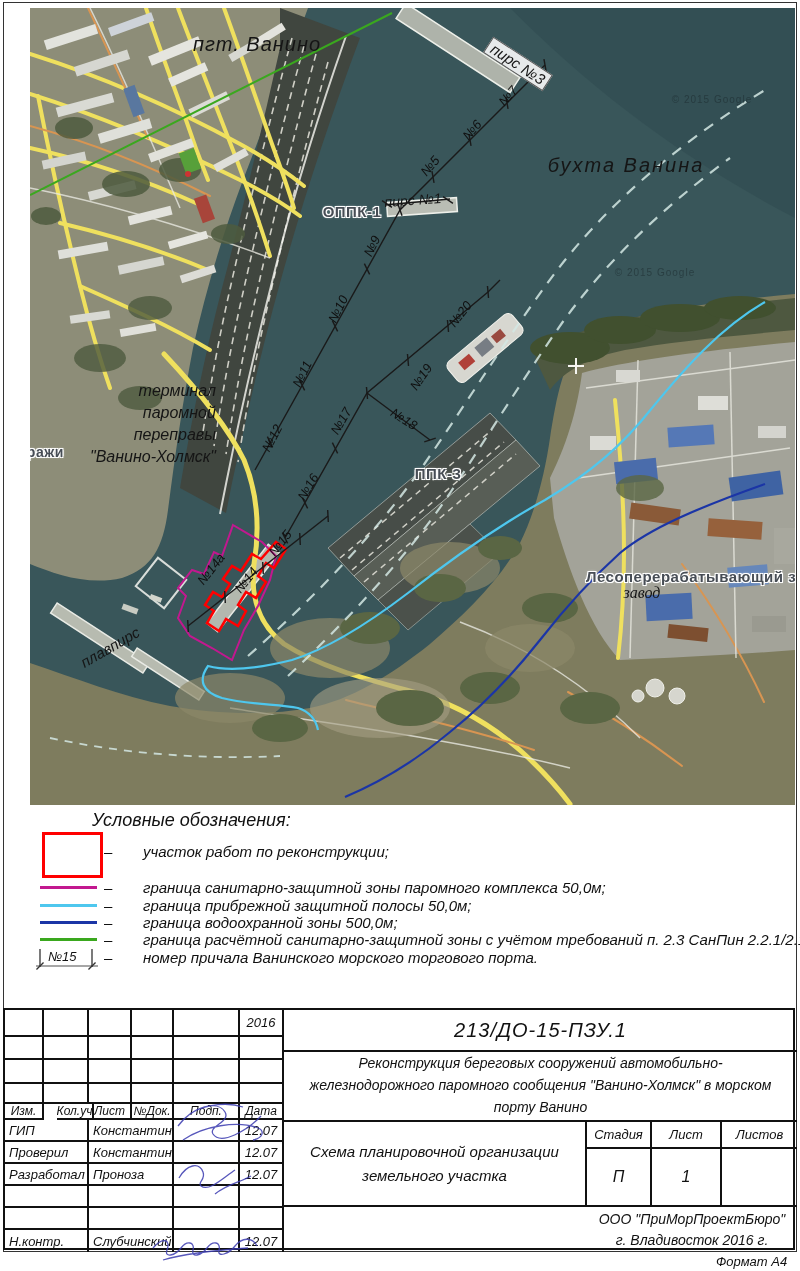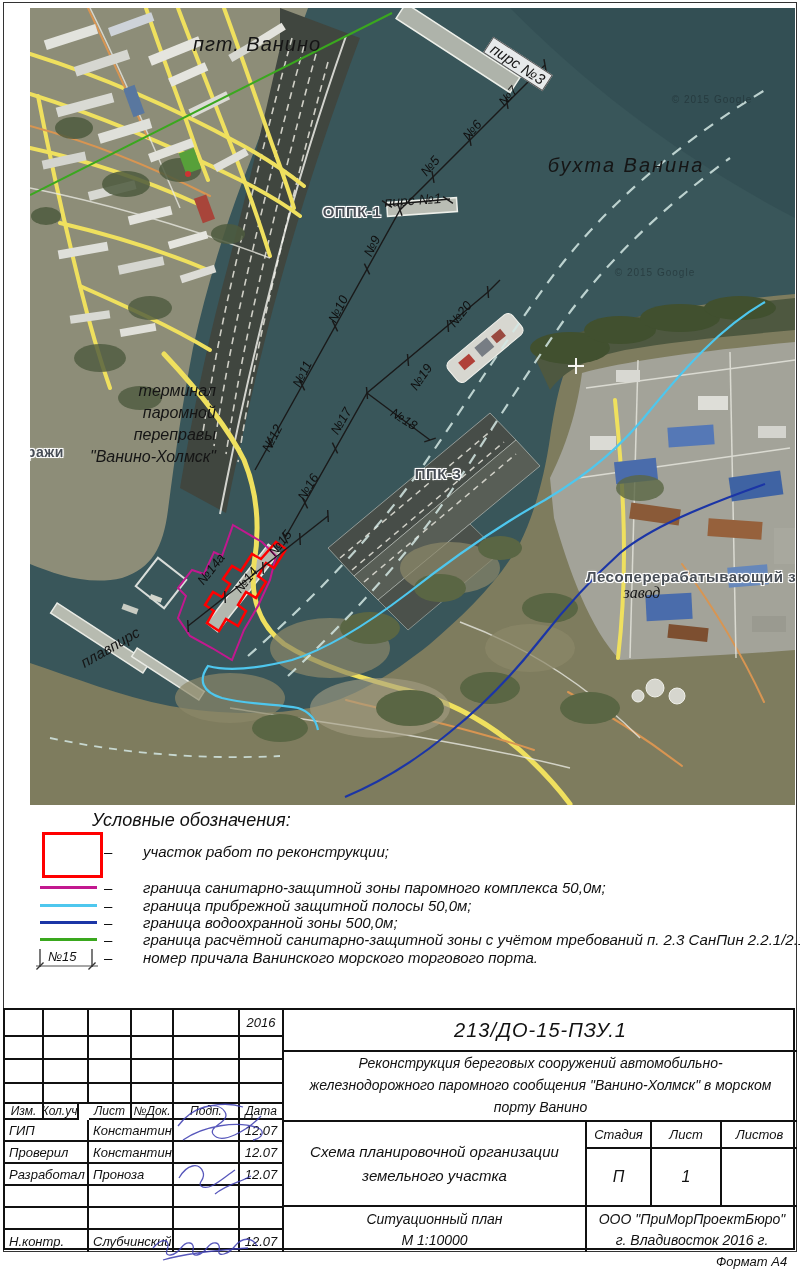--- a/index.html
+++ b/index.html
@@ -407,21 +407,21 @@
     <div class="cell cc" style="left:169px;top:50px;width:66px;height:24px;"></div>
     <div class="cell cc" style="left:235px;top:50px;width:44px;height:24px;"></div>
     <div class="cell cc" style="left:0;top:74px;width:39px;height:20px;"></div>
     <div class="cell cc" style="left:39px;top:74px;width:45px;height:20px;"></div>
     <div class="cell cc" style="left:84px;top:74px;width:43px;height:20px;"></div>
     <div class="cell cc" style="left:127px;top:74px;width:42px;height:20px;"></div>
     <div class="cell cc" style="left:169px;top:74px;width:66px;height:20px;"></div>
     <div class="cell cc" style="left:235px;top:74px;width:44px;height:20px;"></div>
 
     <div class="cell cc" style="left:0;top:94px;width:39px;height:16px;font-size:12px;">Изм.</div>
-    <div class="cell cc" style="left:37px;top:94px;width:37px;height:16px;font-size:12px;">Кол.уч</div>
+    <div class="cell cc" style="left:52px;top:94px;width:37px;height:16px;font-size:12px;">Кол.уч</div>
     <div class="cell cc" style="left:84px;top:94px;width:43px;height:16px;font-size:12px;">Лист</div>
     <div class="cell cc" style="left:127px;top:94px;width:42px;height:16px;font-size:12px;">№Док.</div>
     <div class="cell cc" style="left:169px;top:94px;width:66px;height:16px;font-size:12px;">Подп.</div>
     <div class="cell cc" style="left:235px;top:94px;width:44px;height:16px;font-size:12px;">Дата</div>
 
     <div class="cell cl" style="left:0;top:110px;width:84px;height:22px;">ГИП</div>
     <div class="cell cl" style="left:84px;top:110px;width:85px;height:22px;">Константинов</div>
     <div class="cell" style="left:169px;top:110px;width:66px;height:22px;"></div>
     <div class="cell cc" style="left:235px;top:110px;width:44px;height:22px;">12.07</div>
     <div class="cell cl" style="left:0;top:132px;width:84px;height:22px;">Проверил</div>
@@ -447,26 +447,20 @@
 
     <div class="cell cc code-cell" style="left:279px;top:0;width:513px;height:42px;border-right:none;">213/ДО-15-ПЗУ.1</div>
     <div class="cell cc proj-cell" style="left:279px;top:42px;width:513px;height:70px;border-right:none;">Реконструкция береговых сооружений автомобильно-железнодорожного паромного сообщения "Ванино-Холмск" в морском порту Ванино</div>
     <div class="cell cc" style="left:279px;top:112px;width:303px;height:85px;font-size:15px;line-height:1.6;padding:0 20px;">Схема планировочной организации земельного участка</div>
     <div class="cell cc" style="left:582px;top:112px;width:65px;height:27px;">Стадия</div>
     <div class="cell cc" style="left:647px;top:112px;width:70px;height:27px;">Лист</div>
     <div class="cell cc" style="left:717px;top:112px;width:75px;height:27px;border-right:none;">Листов</div>
     <div class="cell cc" style="left:582px;top:139px;width:65px;height:58px;font-size:16px;">П</div>
     <div class="cell cc" style="left:647px;top:139px;width:70px;height:58px;font-size:16px;">1</div>
     <div class="cell cc" style="left:717px;top:139px;width:75px;height:58px;border-right:none;font-size:16px;"></div>
-    <div class="cell cc" style="left:279px;top:197px;width:303px;height:45px;border-bottom:none;font-size:14px;line-height:1.5;">
-      <div>
-        <div>Ситуационный план</div>
-        <div>М 1:10000</div>
-      </div>
-    </div>
     <div class="cell cc" style="left:582px;top:197px;width:210px;height:45px;border-bottom:none;border-right:none;font-size:14px;line-height:1.5;">
       <div>
         <div>ООО "ПриМорПроектБюро"</div>
         <div>г. Владивосток 2016 г.</div>
       </div>
     </div>
   </div>
 
   <svg class="sig-overlay" viewBox="0 0 792 256">
     <g fill="none" stroke="#3b3bb0" stroke-width="1.3" opacity=".85">

